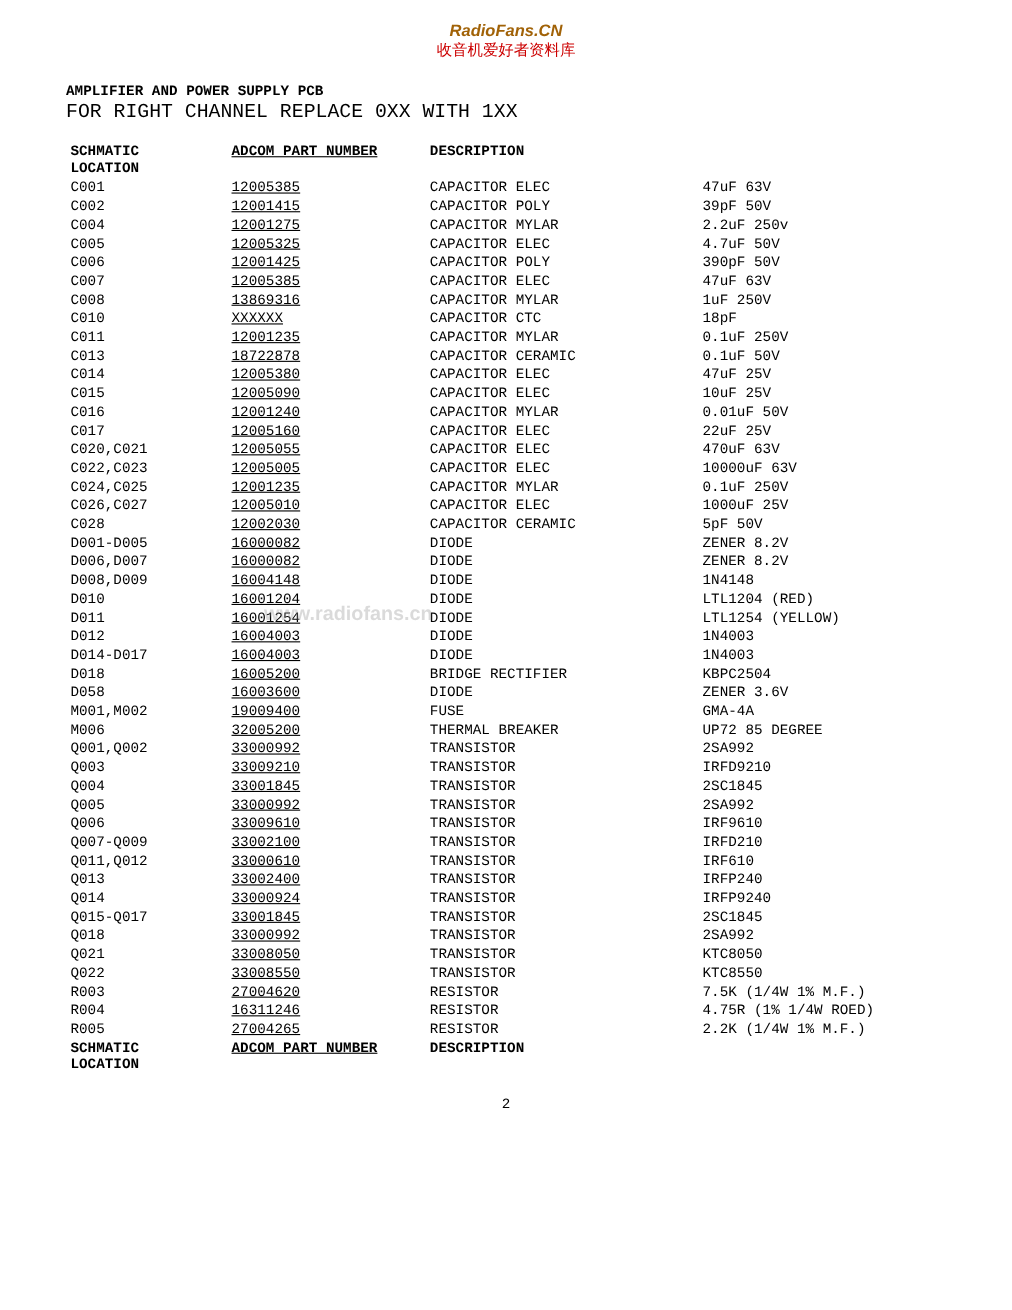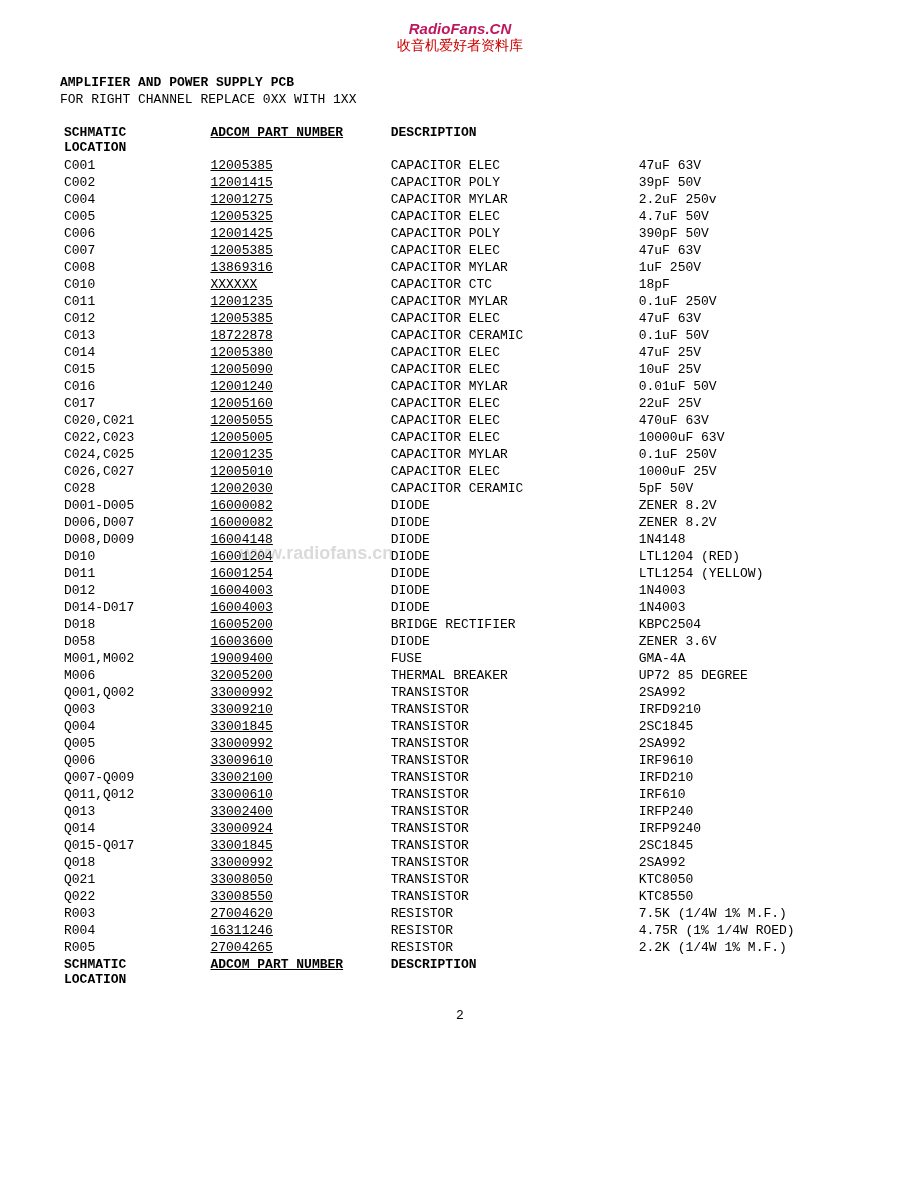--- a/index.html
+++ b/index.html
@@ -10,38 +10,38 @@
       color: #000;
       width: 920px;
       min-height: 1191px;
       padding: 20px 60px 40px 60px;
     }
     .header {
       text-align: center;
       margin-bottom: 20px;
     }
     .header-title {
-      color: #be185d;
+      color: #a16207;
       font-style: italic;
       font-size: 15px;
       font-family: Arial, sans-serif;
       font-weight: bold;
     }
     .header-subtitle {
       color: #cc0000;
       font-size: 14px;
       font-family: Arial, sans-serif;
     }
     .doc-title {
       font-weight: bold;
       font-size: 13px;
       margin-bottom: 2px;
     }
     .doc-subtitle {
-      font-size: 13px;
+      font-size: 18px;
       margin-bottom: 16px;
     }
     table {
       width: 100%;
       border-collapse: collapse;
     }
     th {
       text-align: left;
       font-weight: bold;
       font-size: 13px;
@@ -153,26 +153,20 @@
       <td class="col3">CAPACITOR CTC</td>
       <td class="col4">18pF</td>
     </tr>
         <tr>
       <td class="col1">C011</td>
       <td class="col2">12001235</td>
       <td class="col3">CAPACITOR MYLAR</td>
       <td class="col4">0.1uF 250V</td>
     </tr>
         <tr>
-      <td class="col1">C012</td>
-      <td class="col2">12005385</td>
-      <td class="col3">CAPACITOR ELEC</td>
-      <td class="col4">47uF 63V</td>
-    </tr>
-        <tr>
       <td class="col1">C013</td>
       <td class="col2">18722878</td>
       <td class="col3">CAPACITOR CERAMIC</td>
       <td class="col4">0.1uF 50V</td>
     </tr>
         <tr>
       <td class="col1">C014</td>
       <td class="col2">12005380</td>
       <td class="col3">CAPACITOR ELEC</td>
       <td class="col4">47uF 25V</td>

